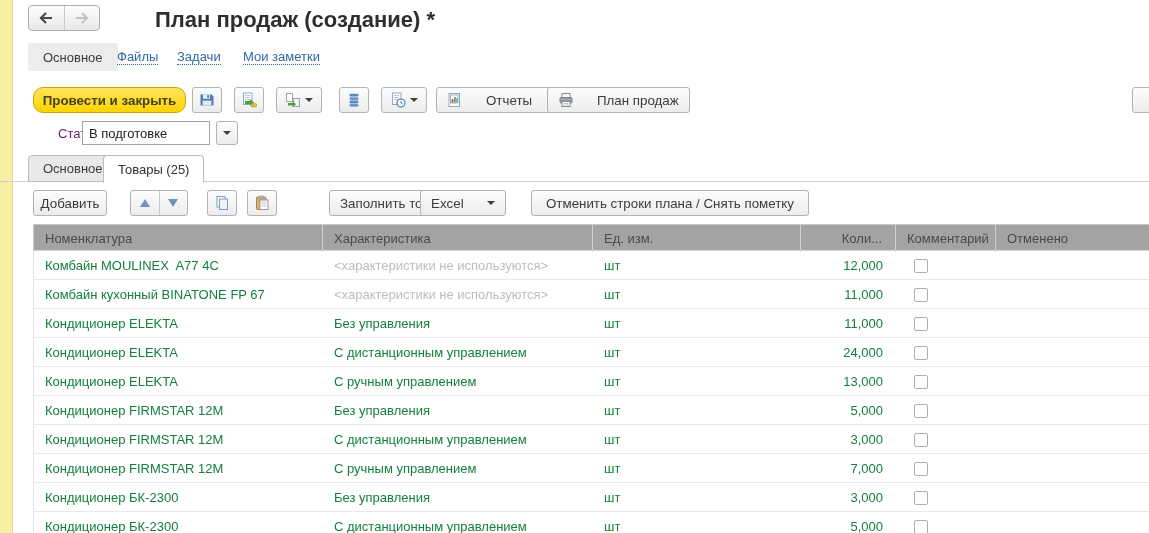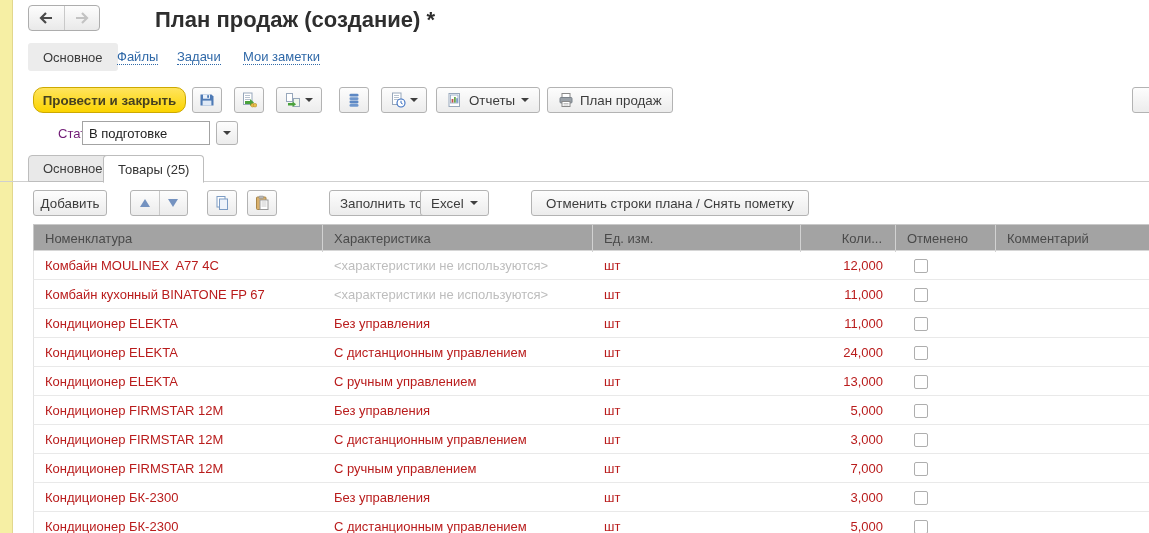--- a/index.html
+++ b/index.html
@@ -29,21 +29,21 @@
     border:1px solid #b3b3b3; border-radius:3px; background:linear-gradient(#fdfdfd,#ececec);
     color:#3c3c3c; cursor:pointer; }
   .cmd-row .btn { position:absolute; top:0; }
   .cmd-row { position:absolute; left:0; top:87px; height:26px; width:1149px; }
   .btn-primary { position:absolute; left:33px; width:153px; font-weight:bold; color:#46411f;
     background:linear-gradient(#ffe45e,#fbd400); border:1px solid #cda900; border-radius:10px; }
   .iconbtn { width:30px; }
   .iconbtn.split { width:46px; gap:4px; }
   .caret { width:0; height:0; border-left:4px solid transparent; border-right:4px solid transparent; border-top:4px solid #3f3f3f; }
   .btn .ic { width:16px; height:16px; flex:0 0 16px; }
-  .btn.labeled { gap:6px; padding:12px 10px; }
+  .btn.labeled { gap:23px; padding:12px 10px; }
 
   
   .status-row { position:absolute; left:0; top:121px; height:25px; width:1149px; }
   .status-label { position:absolute; left:18px; top:5px; color:#701a75;margin-left:40px; }
   .status-input { position:absolute; left:82px; top:0; width:128px; height:24px; border:1px solid #a3a3a3;
     padding:0 6px; font:inherit; color:#222; background:#fff; }
   .status-drop { position:absolute; left:216px; top:0; width:22px; height:24px; }
 
   
   .tab-row { position:absolute; left:0; top:154px; width:1149px; height:28px; border-bottom:1px solid #cfcfcf; }
@@ -63,21 +63,21 @@
   .tri-down { width:0; height:0; border-left:5px solid transparent; border-right:5px solid transparent; border-top:8px solid #7492c0; }
 
   
   .grid { position:absolute; left:33px; top:224px; width:1116px; }
   .g-row { display:grid; grid-template-columns:289px 270px 208px 95px 100px 1fr; align-items:center; }
   .g-head { height:27px; background:#a3a3a3; border-top:1px solid #c9c9c9; border-left:1px solid #c9c9c9; border-bottom:1px solid #d6d6d6; color:#4a4a4a; }
   .g-head .th { height:27px; display:flex; align-items:center; padding:0 11px; border-right:1px solid #d2d2d2; overflow:hidden; white-space:nowrap; }
   .g-head .th:last-child { border-right:none; }
   .g-head .th.num { justify-content:flex-end; padding-right:13px; }
   .tr { height:29px; border-bottom:1px solid #e9e9e9; border-left:1px solid #e3e3e3; background:#fff; cursor:default; }
-  .td { padding:0 11px; overflow:hidden; white-space:pre; color:#b91c1c; }
+  .td { padding:0 11px; overflow:hidden; white-space:pre; color:#15803d; }
   .td.c-qty { text-align:right; padding-right:13px; }
   .td.placeholder { color:#bdbdbd; }
   .checkbox { display:inline-block; width:14px; height:14px; border:1px solid #aeaeae; border-radius:2px; background:#fff; margin-left:7px; vertical-align:middle; cursor:pointer; }
   .c-cancel { padding:0 0 0 11px; }
 
   
   .btn-more { position:absolute; left:1132px; top:87px; width:60px; padding:0 14px; color:#34435e; }
 </style>
 </head>
 <body>
@@ -231,22 +231,22 @@
     </button>
     <button class="btn" style="left:531px; padding:0 14px;">Отменить строки плана / Снять пометку</button>
   </div>
 
   <div class="grid">
     <div class="g-row g-head">
       <div class="th">Номенклатура</div>
       <div class="th">Характеристика</div>
       <div class="th">Ед. изм.</div>
       <div class="th num">Коли...</div>
+      <div class="th">Комментарий</div>
       <div class="th">Отменено</div>
-      <div class="th">Комментарий</div>
     </div>
     <div>
     <div class="g-row tr">
       <div class="td c-name">Комбайн MOULINEX  A77 4C</div>
       <div class="td c-char placeholder">&lt;характеристики не используются&gt;</div>
       <div class="td c-unit">шт</div>
       <div class="td c-qty">12,000</div>
       <div class="td c-cancel"><span class="checkbox"></span></div>
       <div class="td c-comment"></div>
     </div>

